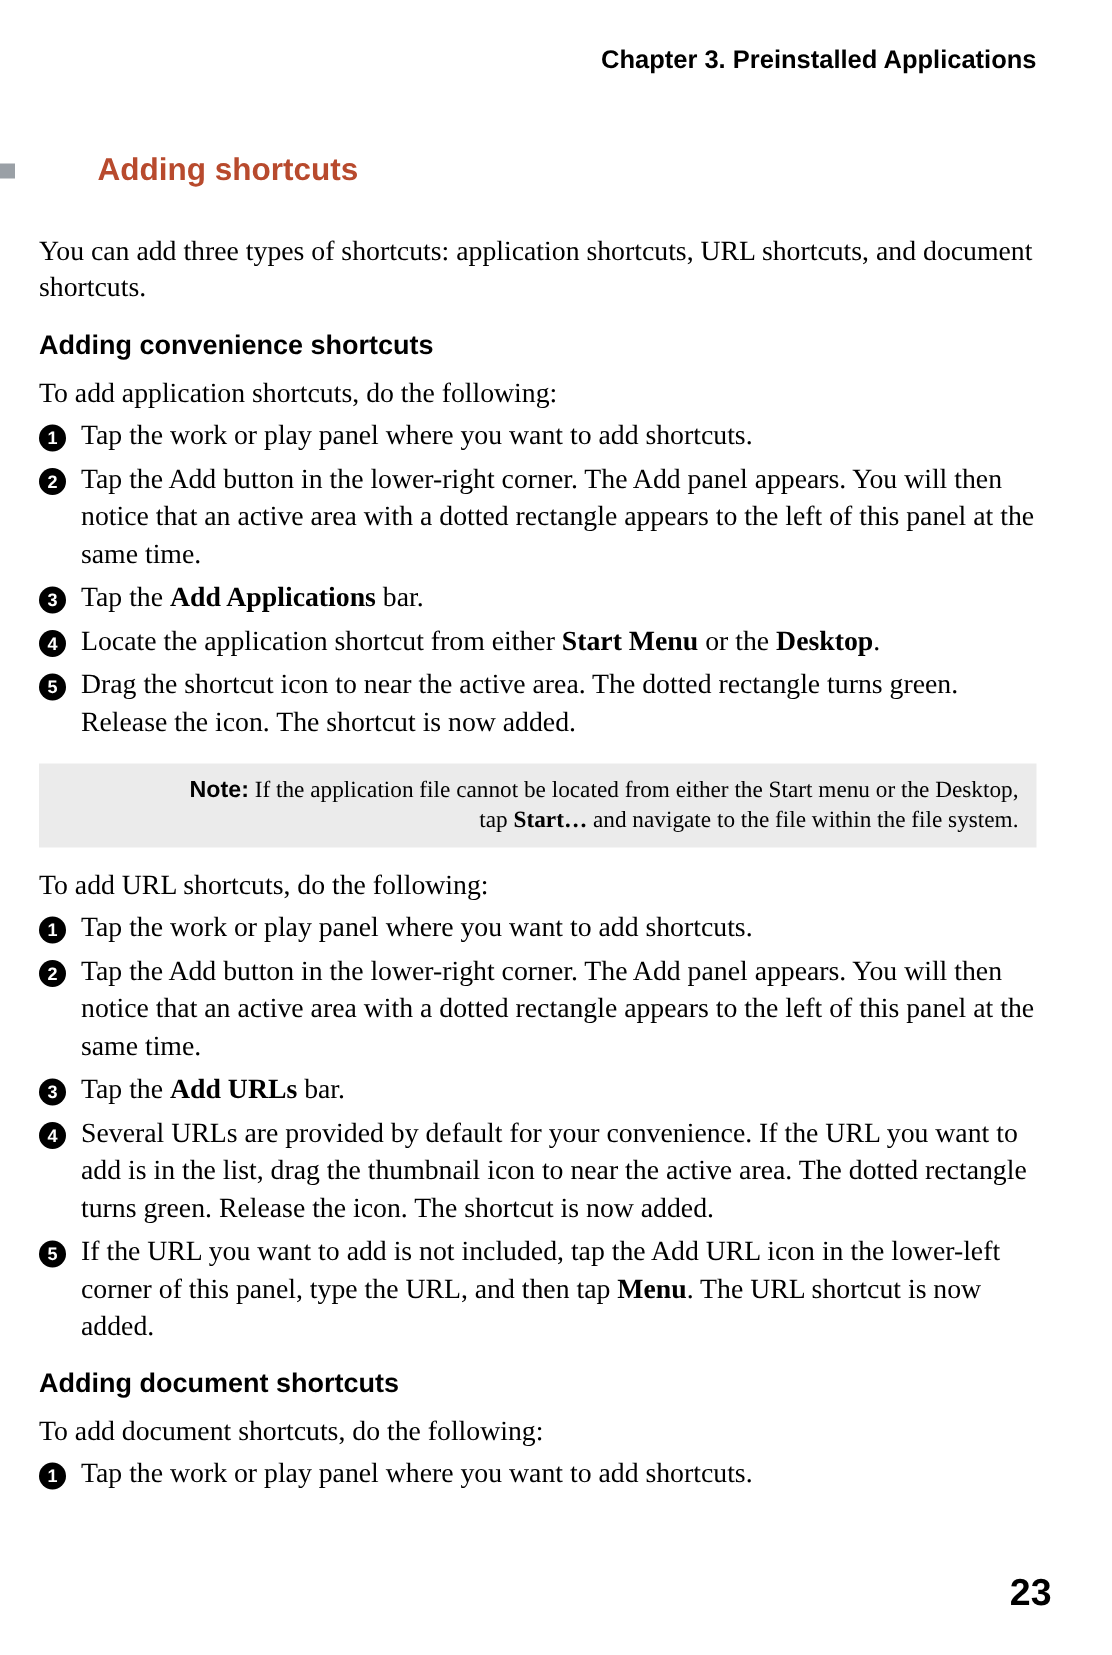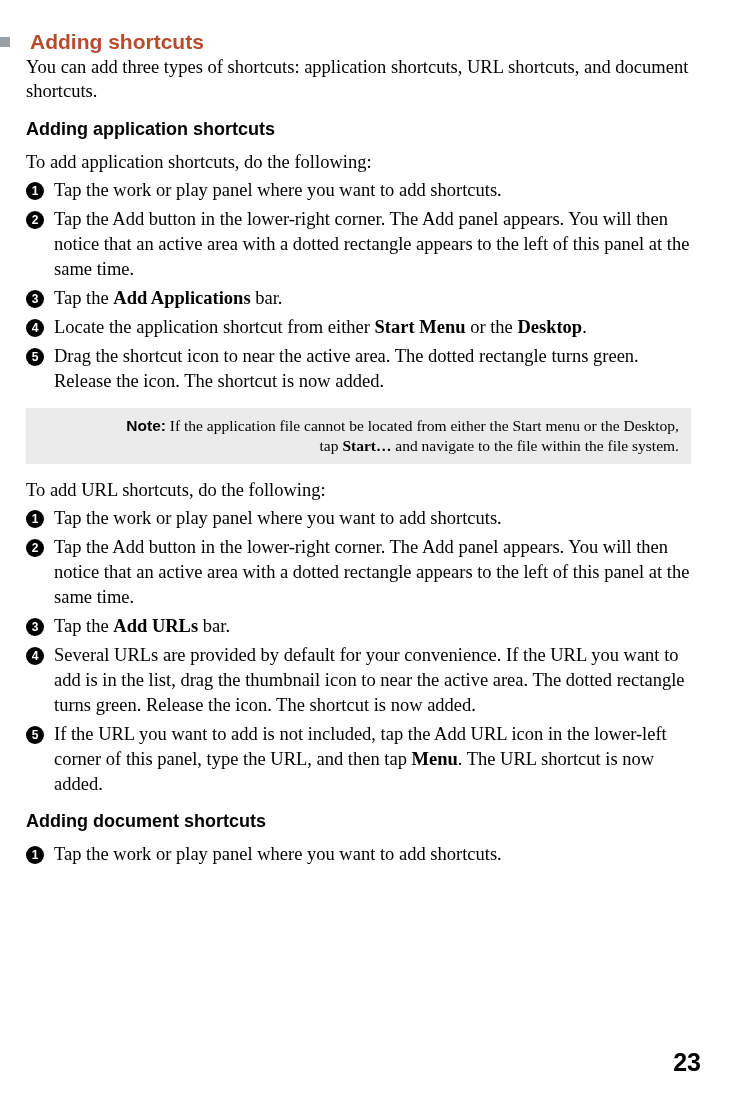--- a/index.html
+++ b/index.html
@@ -18,23 +18,24 @@
     .chapter-header {
       text-align: right;
       font-family: Arial, Helvetica, sans-serif;
       font-weight: bold;
       font-size: 17px;
       margin-bottom: 52px;
       padding-right: 10px;
     }
     .section-heading {
       margin-left: 0;
-      margin-bottom: 1px;
+      margin-bottom: 30px;
       display: flex;
       align-items: center;
+      gap: 35px;
     }
     .bullet-sq {
       width: 10px;
       height: 10px;
       background: #9aa0a6;
       margin-right: 20px;
     }
     .section-title {
       font-family: Arial, Helvetica, sans-serif;
       font-weight: bold;
@@ -115,30 +116,31 @@
       right: 40px;
       font-family: Arial, Helvetica, sans-serif;
       font-weight: bold;
       font-size: 25px;
     }
   </style>
 </head>
 <body>
 
 <div class="page">
+  <div class="chapter-header">Chapter 3. Preinstalled Applications</div>
 
   <div class="section-heading">
     <div class="bullet-sq"></div>
     <div class="section-title">Adding shortcuts</div>
   </div>
 
   <div class="content">
     <div class="intro">You can add three types of shortcuts: application shortcuts, URL shortcuts, and document shortcuts.</div>
 
-    <div class="subheading">Adding application shortcuts</div>
+    <div class="subheading">Adding convenience shortcuts</div>
     <div class="body-line">To add application shortcuts, do the following:</div>
 
     <div class="step">
       <div class="step-num">1</div>
       <div class="step-text">Tap the work or play panel where you want to add shortcuts.</div>
     </div>
     <div class="step">
       <div class="step-num">2</div>
       <div class="step-text">Tap the Add button in the lower-right corner. The Add panel appears. You will then notice that an active area with a dotted rectangle appears to the left of this panel at the same time.</div>
     </div>
@@ -177,20 +179,21 @@
     <div class="step">
       <div class="step-num">4</div>
       <div class="step-text">Several URLs are provided by default for your convenience. If the URL you want to add is in the list, drag the thumbnail icon to near the active area. The dotted rectangle turns green. Release the icon. The shortcut is now added.</div>
     </div>
     <div class="step">
       <div class="step-num">5</div>
       <div class="step-text"><span>If the URL you want to add is not included, tap the Add URL icon in the lower-left corner of this panel, type the URL, and then tap </span><b>Menu</b><span>. The URL shortcut is now added.</span></div>
     </div>
 
     <div class="subheading">Adding document shortcuts</div>
+    <div class="body-line">To add document shortcuts, do the following:</div>
 
     <div class="step">
       <div class="step-num">1</div>
       <div class="step-text">Tap the work or play panel where you want to add shortcuts.</div>
     </div>
   </div>
 
   <div class="page-number">23</div>
 </div>
 

